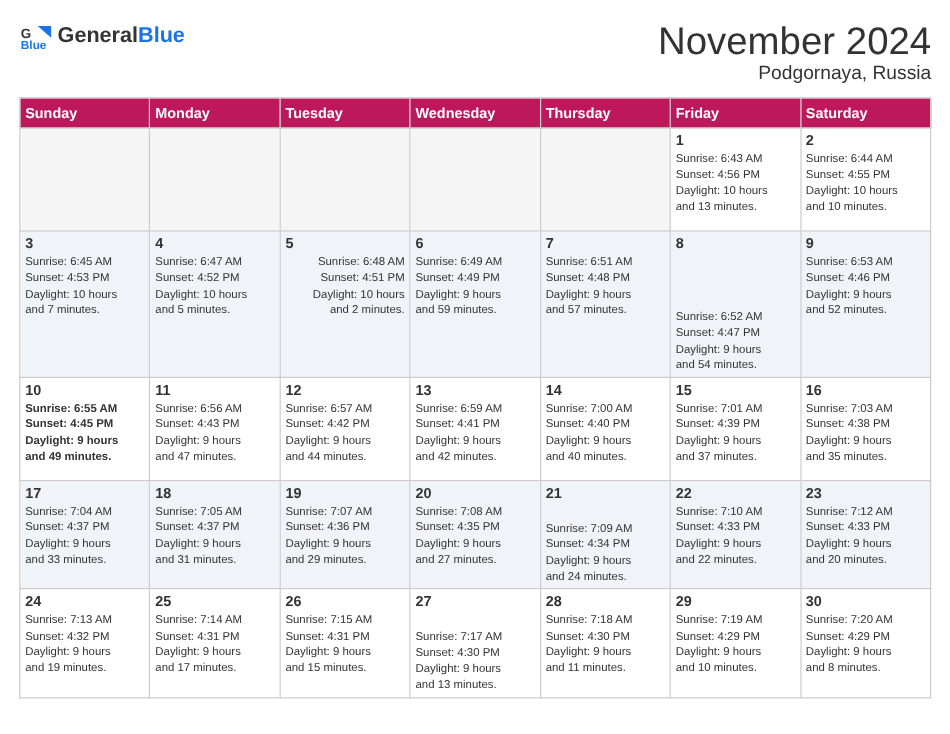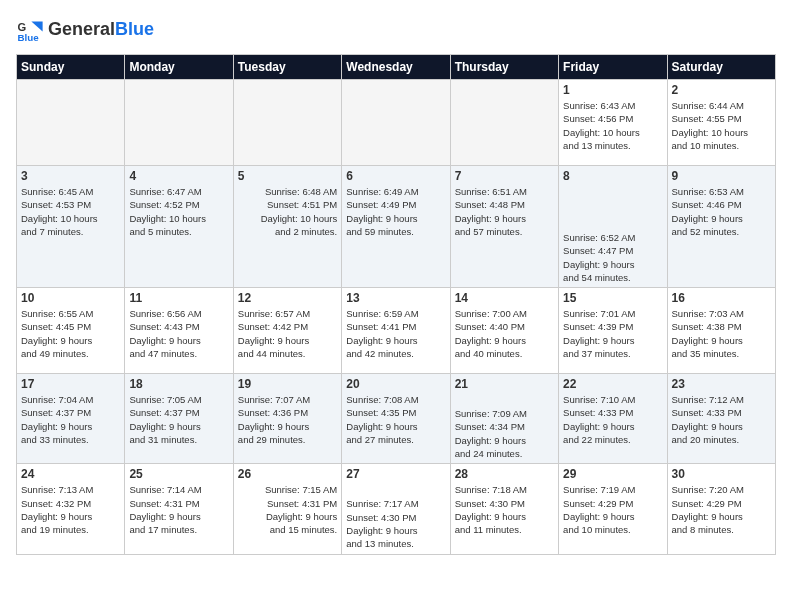--- a/index.html
+++ b/index.html
@@ -40,21 +40,21 @@
     .subtitle {
       font-size: 16px;
       color: #333;
     }
     .calendar {
       width: 100%;
       border-collapse: collapse;
       table-layout: fixed;
     }
     .calendar th {
-      background: #0f172a;
+      background: #be185d;
       color: #fff;
       font-size: 12px;
       font-weight: bold;
       padding: 5px 4px;
       text-align: left;
       border: 1px solid #ccc;
     }
     .calendar td {
       border: 1px solid #ccc;
       vertical-align: top;
@@ -92,20 +92,24 @@
         <text x="2" y="22" font-size="16" font-weight="bold" fill="#333">G</text>
         <polygon points="22,8 38,8 38,22" fill="#1a73e8"></polygon>
         <text x="2" y="36" font-size="14" font-weight="bold" fill="#1a73e8">Blue</text>
       </svg>
       <div>
         <div style="font-size:18px;font-weight:bold;color:#333;line-height:1.2;">
           <span>General</span><span style="color:#1a73e8">Blue</span>
         </div>
       </div>
     </div>
+    <div class="title-area">
+      <div class="main-title">November 2024</div>
+      <div class="subtitle">Podgornaya, Russia</div>
+    </div>
   </div>
 
   <table class="calendar">
     <thead>
       <tr>
       <th>Sunday</th>
           <th>Monday</th>
           <th>Tuesday</th>
           <th>Wednesday</th>
           <th>Thursday</th>
@@ -182,21 +186,21 @@
             <span class="day-number">9</span>
             <div class="day-info" style="white-space: pre-line;">Sunrise: 6:53 AM
 Sunset: 4:46 PM
 Daylight: 9 hours
 and 52 minutes.</div>
           </td>
         </tr>
         <tr>
           <td>
             <span class="day-number">10</span>
-            <div class="day-info" style="white-space: pre-line;">Sunrise: 6:55 AM
+            <div class="day-info" style="white-space: pre-line; font-weight: bold;">Sunrise: 6:55 AM
 Sunset: 4:45 PM
 Daylight: 9 hours
 and 49 minutes.</div>
           </td>
           <td>
             <span class="day-number">11</span>
             <div class="day-info" style="white-space: pre-line;">Sunrise: 6:56 AM
 Sunset: 4:43 PM
 Daylight: 9 hours
 and 47 minutes.</div>
@@ -298,21 +302,21 @@
           </td>
           <td>
             <span class="day-number">25</span>
             <div class="day-info" style="white-space: pre-line;">Sunrise: 7:14 AM
 Sunset: 4:31 PM
 Daylight: 9 hours
 and 17 minutes.</div>
           </td>
           <td>
             <span class="day-number">26</span>
-            <div class="day-info" style="white-space: pre-line; text-align: right;">Sunrise: 7:15 AM
+            <div class="day-info" style="white-space: pre-line;">Sunrise: 7:15 AM
 Sunset: 4:31 PM
 Daylight: 9 hours
 and 15 minutes.</div>
           </td>
           <td>
             <span class="day-number">27</span>
             <div class="day-info" style="white-space: pre-line; margin-top: 16px;">Sunrise: 7:17 AM
 Sunset: 4:30 PM
 Daylight: 9 hours
 and 13 minutes.</div>

